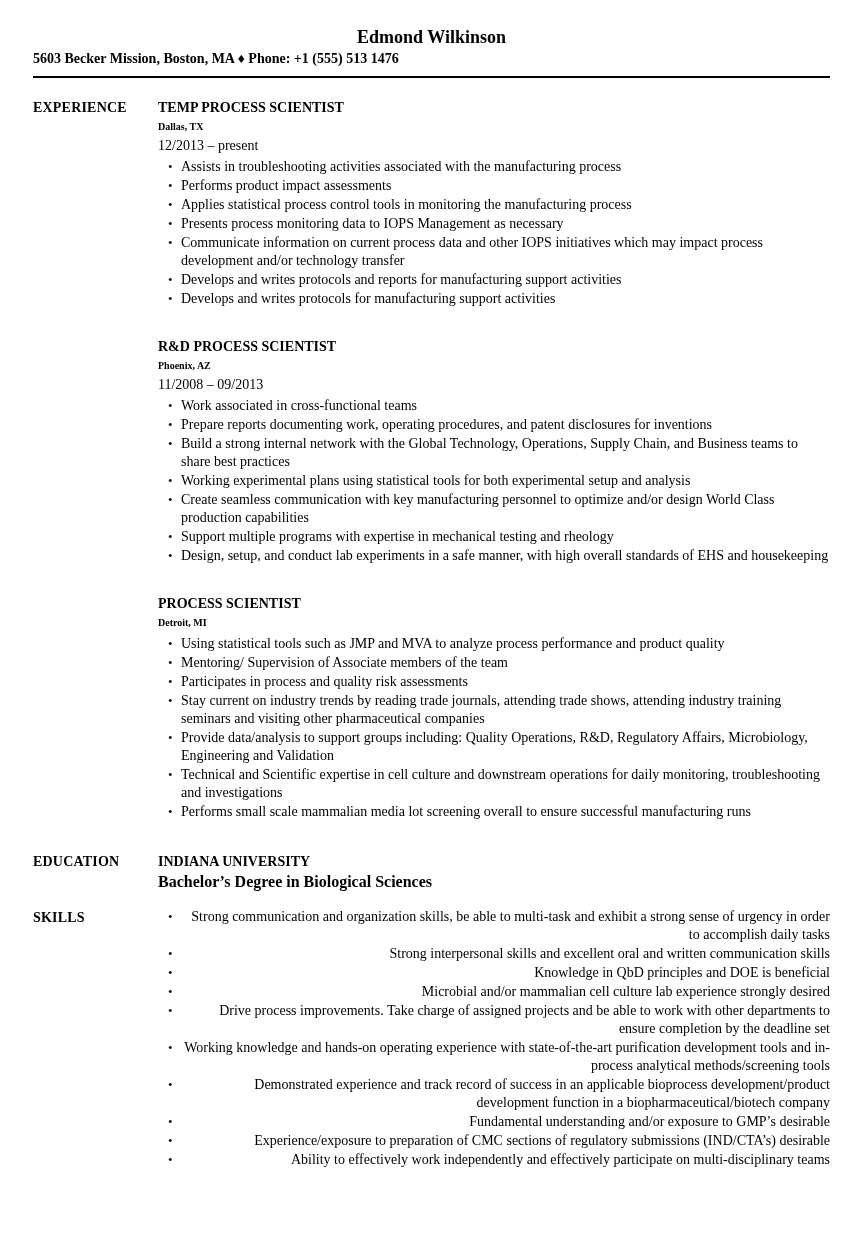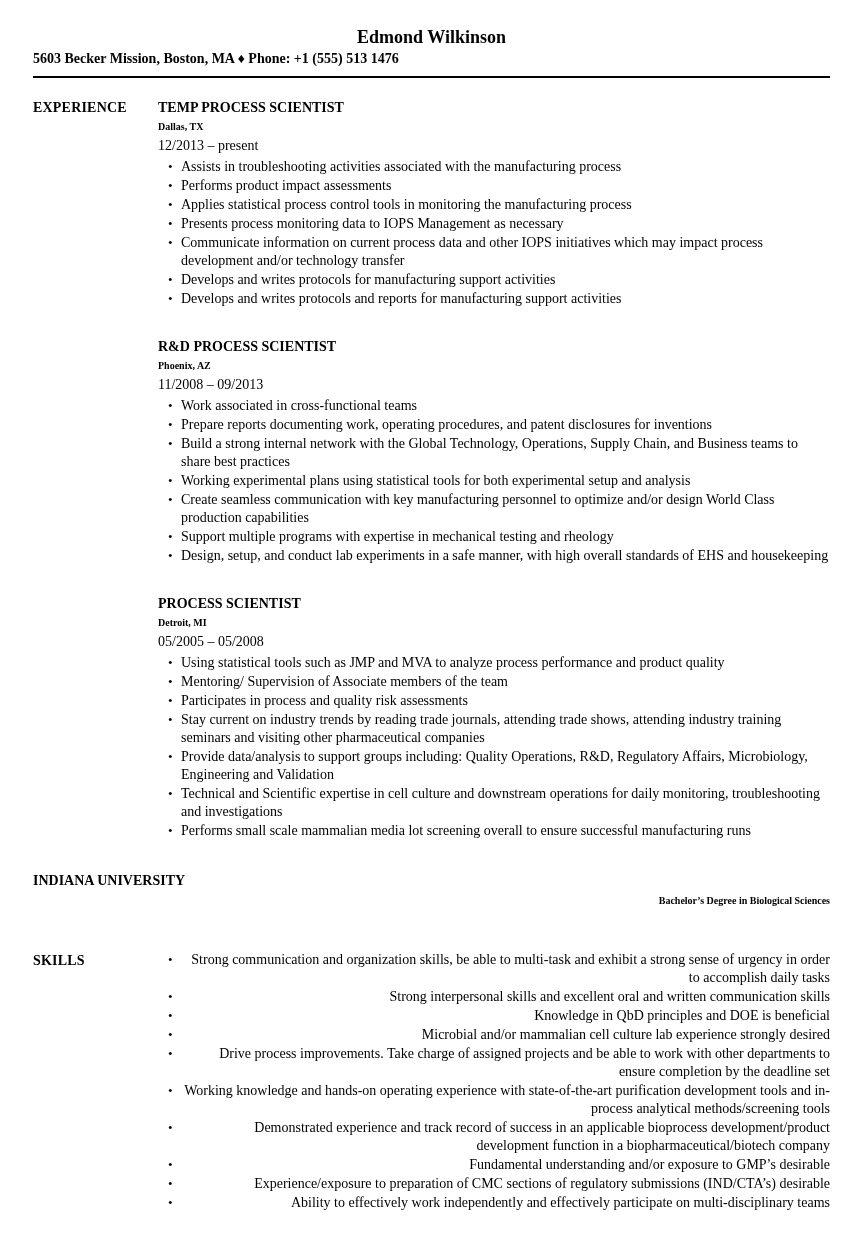--- a/index.html
+++ b/index.html
@@ -29,21 +29,21 @@
     line-height: 18px;
   }
   .rule {
     border: none;
     border-top: 2.5px solid #000000;
     margin: 8px 0 0 0;
   }
   .section { display: flex; }
   .section-experience { margin-top: 20px; }
   .section-education { margin-top: 30px; }
-  .section-skills { margin-top: 40px; }
+  .section-skills { margin-top: 16px; }
   .section-label {
     flex: 0 0 125px;
     width: 125px;
     font-weight: bold;
     font-size: 14px;
     line-height: 19px;
     letter-spacing: 0.2px;
   }
   .section-content { flex: 1; min-width: 0; }
   .job { margin-bottom: 29px; }
@@ -64,21 +64,21 @@
   }
   ul.bullets li::before {
     content: "\2022";
     position: absolute;
     left: 0;
     top: 0;
     font-size: 13px;
   }
   ul.skills-list { margin-top: 0; text-align: right; }
   .edu-school { font-weight: bold; font-size: 14px; line-height: 20px; }
-  .edu-degree { font-weight: bold; font-size: 10px; line-height: 20px; text-align: right; }
+  .edu-degree { font-weight: bold; font-size: 16px; line-height: 20px; }
 </style>
 </head>
 <body>
 
 <div class="page">
 
   <div class="name">Edmond Wilkinson</div>
   <div class="contact">5603 Becker Mission, Boston, MA ♦ Phone: +1 (555) 513 1476</div>
   <hr class="rule">
 
@@ -89,22 +89,22 @@
       <div class="job">
         <div class="job-title">TEMP PROCESS SCIENTIST</div>
         <div class="job-location">Dallas, TX</div>
         <div class="job-dates">12/2013 – present</div>
         <ul class="bullets">
             <li>Assists in troubleshooting activities associated with the manufacturing process</li>
             <li>Performs product impact assessments</li>
             <li>Applies statistical process control tools in monitoring the manufacturing process</li>
             <li>Presents process monitoring data to IOPS Management as necessary</li>
             <li>Communicate information on current process data and other IOPS initiatives which may impact process development and/or technology transfer</li>
+            <li>Develops and writes protocols and reports for manufacturing support activities</li>
             <li>Develops and writes protocols for manufacturing support activities</li>
-            <li>Develops and writes protocols and reports for manufacturing support activities</li>
           </ul>
       </div>
 
       <div class="job">
         <div class="job-title">R&amp;D PROCESS SCIENTIST</div>
         <div class="job-location">Phoenix, AZ</div>
         <div class="job-dates">11/2008 – 09/2013</div>
         <ul class="bullets">
             <li>Work associated in cross-functional teams</li>
             <li>Prepare reports documenting work, operating procedures, and patent disclosures for inventions</li>
@@ -112,36 +112,36 @@
             <li>Working experimental plans using statistical tools for both experimental setup and analysis</li>
             <li>Create seamless communication with key manufacturing personnel to optimize and/or design World Class production capabilities</li>
             <li>Support multiple programs with expertise in mechanical testing and rheology</li>
             <li>Design, setup, and conduct lab experiments in a safe manner, with high overall standards of EHS and housekeeping</li>
           </ul>
       </div>
 
       <div class="job">
         <div class="job-title">PROCESS SCIENTIST</div>
         <div class="job-location">Detroit, MI</div>
-        <div class="job-dates">05/2005 – 05/2008</div>
         <ul class="bullets">
             <li>Using statistical tools such as JMP and MVA to analyze process performance and product quality</li>
             <li>Mentoring/ Supervision of Associate members of the team</li>
             <li>Participates in process and quality risk assessments</li>
             <li>Stay current on industry trends by reading trade journals, attending trade shows, attending industry training seminars and visiting other pharmaceutical companies</li>
             <li>Provide data/analysis to support groups including: Quality Operations, R&amp;D, Regulatory Affairs, Microbiology, Engineering and Validation</li>
             <li>Technical and Scientific expertise in cell culture and downstream operations for daily monitoring, troubleshooting and investigations</li>
             <li>Performs small scale mammalian media lot screening overall to ensure successful manufacturing runs</li>
           </ul>
       </div>
 
     </div>
   </div>
 
   <div class="section section-education">
+    <div class="section-label">EDUCATION</div>
     <div class="section-content">
       <div class="edu-school">INDIANA UNIVERSITY</div>
       <div class="edu-degree">Bachelor’s Degree in Biological Sciences</div>
     </div>
   </div>
 
   <div class="section section-skills">
     <div class="section-label">SKILLS</div>
     <div class="section-content">
       <ul class="bullets skills-list">

